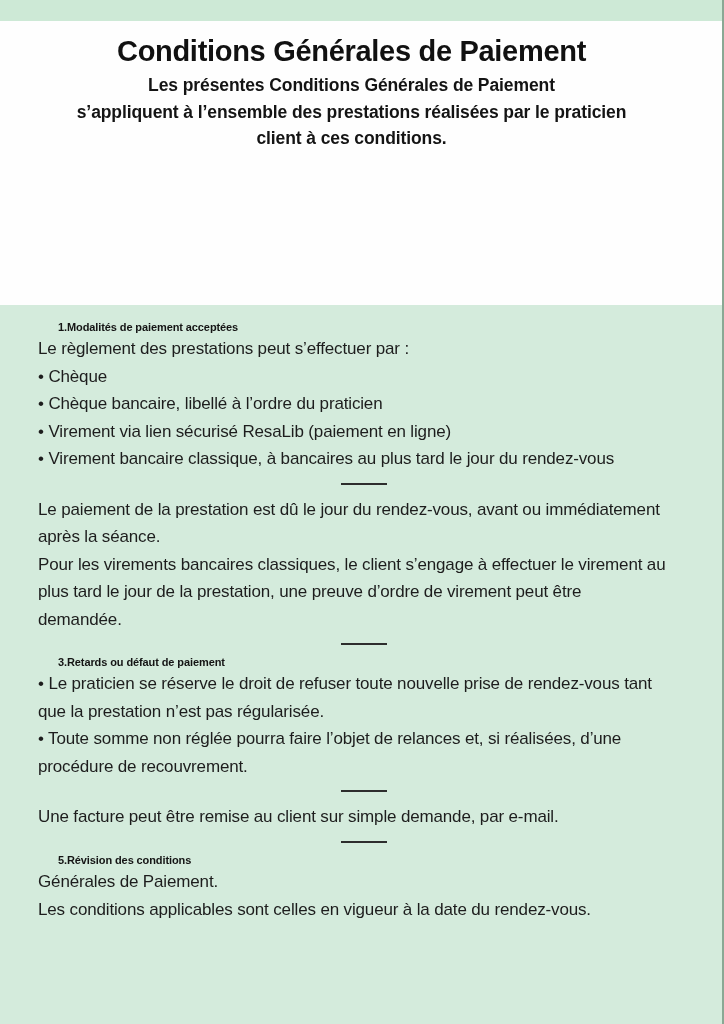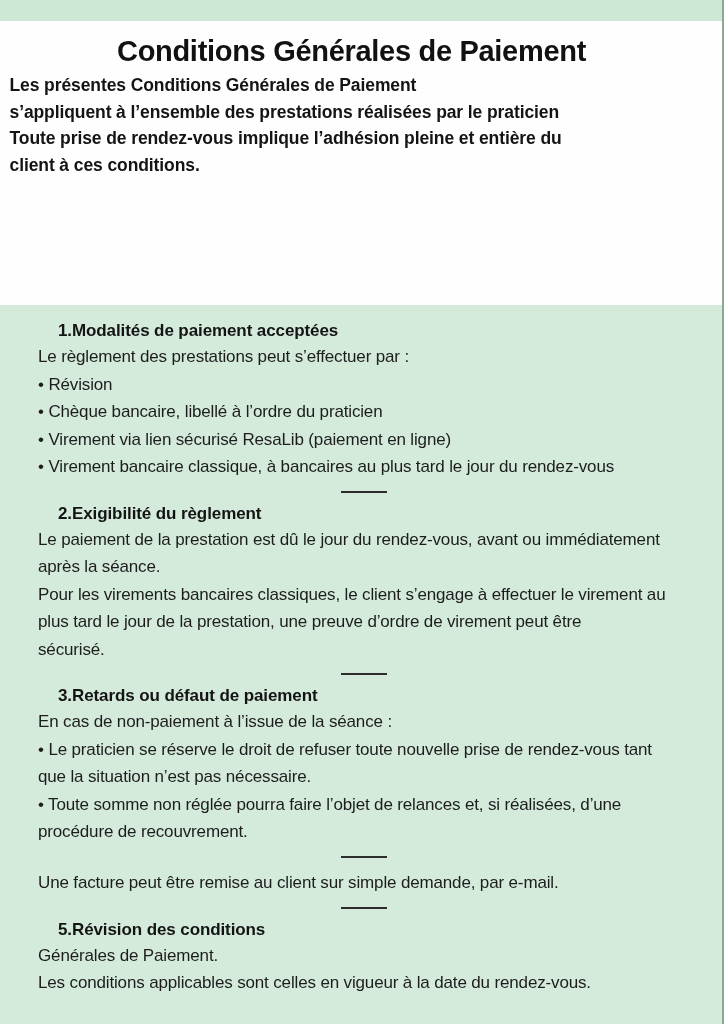--- a/index.html
+++ b/index.html
@@ -67,41 +67,41 @@
     width: 124px;
     height: 78px;
     position: relative;
   }
   .logo-wrap svg { display: block; }
 
   
   .intro {
     width: 684px;
     margin: 4px auto 0;
-    text-align: left;
+    text-align: center;
     font-size: 17.5px;
     font-weight: bold;
     line-height: 1.52;
     color: #141414;
     letter-spacing: -0.1px;
   }
   .intro p { margin: 0; }
 
   
   .content {
     position: absolute;
     left: 0; top: 305px;
     width: 724px;
     padding: 16px 34px 0 38px;
   }
 
   .section { margin: 0; }
 
   .sec-head {
-    font-size: 17px;
+    font-size: 11px;
     font-weight: bold;
     color: #141414;
     padding-left: 20px;
     margin-bottom: 2px;
     letter-spacing: -0.1px;
   }
   .sec-num { font-weight: bold; }
   .sec-title { font-weight: bold; }
 
   .sec-body { }
@@ -133,55 +133,52 @@
   <div class="band-body"></div>
 
   <div class="header">
 
     <div class="doc-title">Conditions Générales de Paiement</div>
 
 
     <div class="intro">
       <p>Les présentes Conditions Générales de Paiement</p>
       <p>s’appliquent à l’ensemble des prestations réalisées par le praticien</p>
-      <p>Toute prise de rendez-vous implique l’adhésion pleine et entière du</p>
       <p>client à ces conditions.</p>
     </div>
 
   </div>
 
   <div class="content" id="content-root">
       <div class="section">
         <div class="sec-head"><span class="sec-num">1.</span><span class="sec-title">Modalités de paiement acceptées</span></div>
         <div class="sec-body">
           <div class="line">Le règlement des prestations peut s’effectuer par :</div>
-          <div class="line bullet">Révision</div>
+          <div class="line bullet">Chèque</div>
           <div class="line bullet">Chèque bancaire, libellé à l’ordre du praticien</div>
           <div class="line bullet">Virement via lien sécurisé ResaLib (paiement en ligne)</div>
           <div class="line bullet">Virement bancaire classique, à bancaires au plus tard le jour du rendez-vous</div>
         </div>
       </div>
       <div class="divider"></div>
       <div class="section">
-        <div class="sec-head"><span class="sec-num">2.</span><span class="sec-title">Exigibilité du règlement</span></div>
         <div class="sec-body">
           <div class="line">Le paiement de la prestation est dû le jour du rendez-vous, avant ou immédiatement</div>
           <div class="line">après la séance.</div>
           <div class="line">Pour les virements bancaires classiques, le client s’engage à effectuer le virement au</div>
           <div class="line">plus tard le jour de la prestation, une preuve d’ordre de virement peut être</div>
-          <div class="line">sécurisé.</div>
+          <div class="line">demandée.</div>
         </div>
       </div>
       <div class="divider"></div>
       <div class="section">
         <div class="sec-head"><span class="sec-num">3.</span><span class="sec-title">Retards ou défaut de paiement</span></div>
         <div class="sec-body">
-          <div class="line">En cas de non-paiement à l’issue de la séance :</div>
           <div class="line bullet">Le praticien se réserve le droit de refuser toute nouvelle prise de rendez-vous tant</div>
-          <div class="line">que la situation n’est pas nécessaire.</div>
+          <div class="line">que la prestation n’est pas régularisée.</div>
           <div class="line bullet">Toute somme non réglée pourra faire l’objet de relances et, si réalisées, d’une</div>
           <div class="line">procédure de recouvrement.</div>
         </div>
       </div>
       <div class="divider"></div>
       <div class="section">
         <div class="sec-body">
           <div class="line">Une facture peut être remise au client sur simple demande, par e-mail.</div>
         </div>
       </div>

